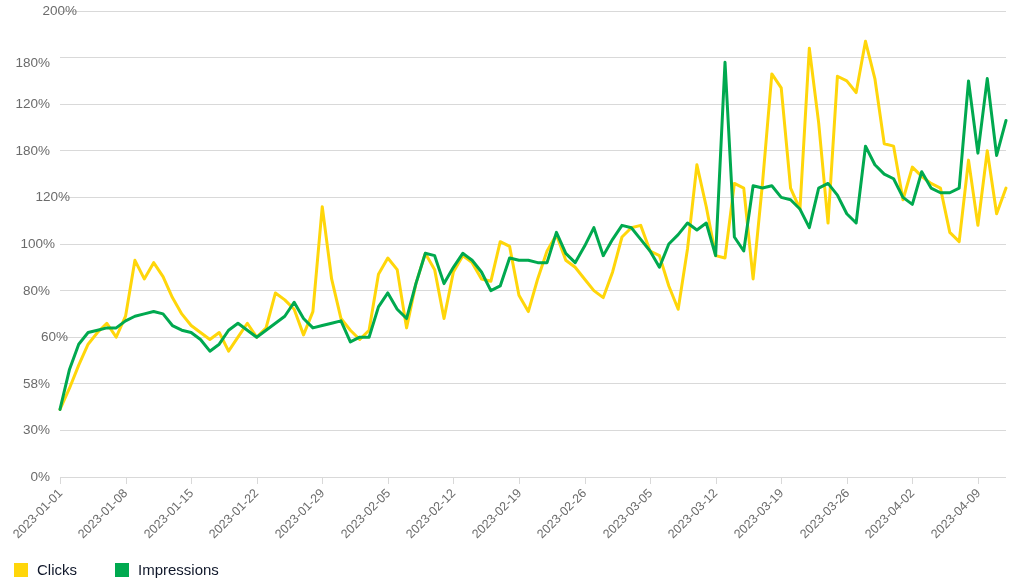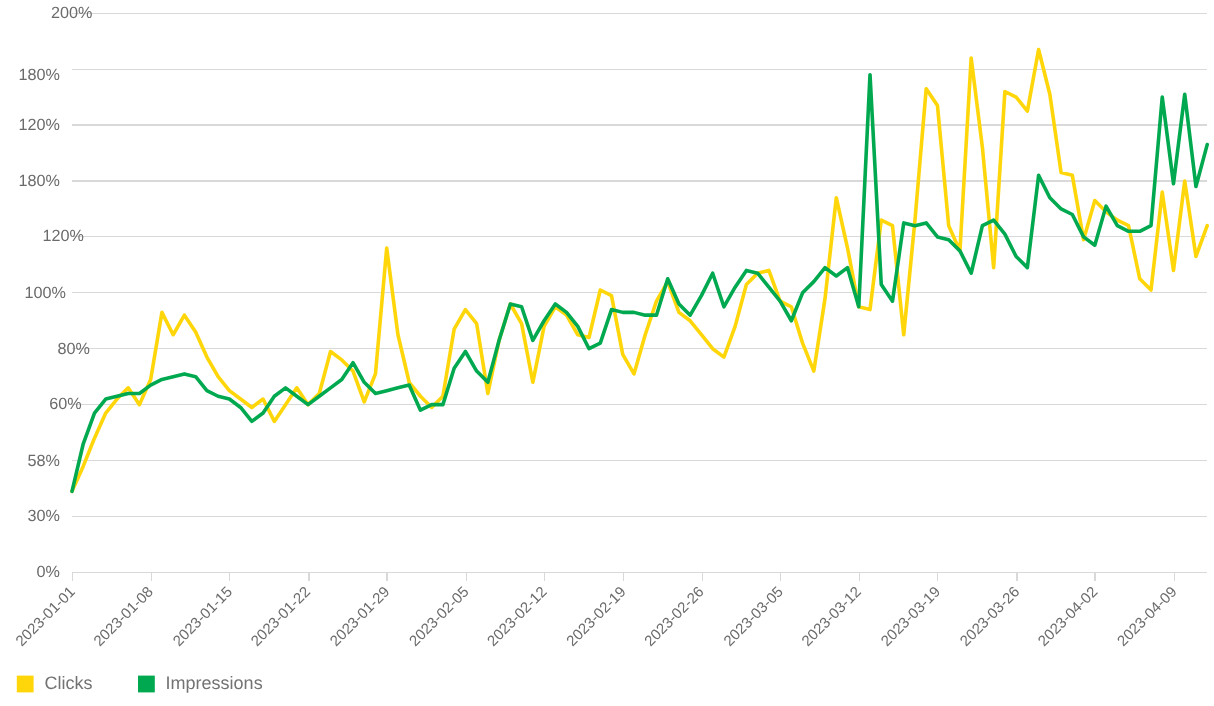--- a/index.html
+++ b/index.html
@@ -61,21 +61,21 @@
     align-items: center;
     gap: 9px;
   }
   .legend-swatch {
     width: 14px;
     height: 14px;
     display: block;
   }
   .legend-text {
     font-size: 15px;
-    color: #737373;
+    color: #0f172a;
     font-family: "Liberation Sans", sans-serif;
     line-height: 1;
   }
 </style>
 </head>
 <body>
 
 <div id="chart-root">
 
   <svg id="plot-svg" viewBox="0 0 1012 588" preserveAspectRatio="none">
@@ -113,21 +113,21 @@
         <polyline points="60.00,409.43 69.37,388.46 78.73,365.16 88.10,344.19 97.47,332.54 106.83,323.22 116.20,337.20 125.56,316.23 134.93,260.31 144.30,278.95 153.66,262.64 163.03,276.62 172.40,297.59 181.76,313.90 191.13,325.55 200.50,332.54 209.86,339.53 219.23,332.54 228.59,351.18 237.96,337.20 247.33,323.22 256.69,337.20 266.06,327.88 275.43,292.93 284.79,299.92 294.16,309.24 303.52,334.87 312.89,311.57 322.26,206.72 331.62,278.95 340.99,318.56 350.36,330.21 359.72,339.53 369.09,330.21 378.46,274.29 387.82,257.98 397.19,269.63 406.55,327.88 415.92,283.61 425.29,253.32 434.65,269.63 444.02,318.56 453.39,271.96 462.75,255.65 472.12,262.64 481.49,278.95 490.85,281.28 500.22,241.67 509.58,246.33 518.95,295.26 528.32,311.57 537.68,278.95 547.05,250.99 556.42,234.68 565.78,260.31 575.15,267.30 584.51,278.95 593.88,290.60 603.25,297.59 612.61,271.96 621.98,237.01 631.35,227.69 640.71,225.36 650.08,250.99 659.45,255.65 668.81,285.94 678.18,309.24 687.54,248.66 696.91,164.78 706.28,206.72 715.64,255.65 725.01,257.98 734.38,183.42 743.74,188.08 753.11,278.95 762.48,183.42 771.84,73.91 781.21,87.89 790.57,188.08 799.94,209.05 809.31,48.28 818.67,122.84 828.04,223.03 837.41,76.24 846.77,80.90 856.14,92.55 865.50,41.29 874.87,78.57 884.24,143.81 893.60,146.14 902.97,199.73 912.34,167.11 921.70,176.43 931.07,183.42 940.44,188.08 949.80,232.35 959.17,241.67 968.53,160.12 977.90,225.36 987.27,150.80 996.63,213.71 1006.00,188.08" fill="none" stroke="#FFD60A" stroke-width="3" stroke-linejoin="round" stroke-linecap="round"></polyline>
         <polyline points="60.00,409.43 69.37,369.82 78.73,344.19 88.10,332.54 97.47,330.21 106.83,327.88 116.20,327.88 125.56,320.89 134.93,316.23 144.30,313.90 153.66,311.57 163.03,313.90 172.40,325.55 181.76,330.21 191.13,332.54 200.50,339.53 209.86,351.18 219.23,344.19 228.59,330.21 237.96,323.22 247.33,330.21 256.69,337.20 266.06,330.21 275.43,323.22 284.79,316.23 294.16,302.25 303.52,318.56 312.89,327.88 322.26,325.55 331.62,323.22 340.99,320.89 350.36,341.86 359.72,337.20 369.09,337.20 378.46,306.91 387.82,292.93 397.19,309.24 406.55,318.56 415.92,283.61 425.29,253.32 434.65,255.65 444.02,283.61 453.39,267.30 462.75,253.32 472.12,260.31 481.49,271.96 490.85,290.60 500.22,285.94 509.58,257.98 518.95,260.31 528.32,260.31 537.68,262.64 547.05,262.64 556.42,232.35 565.78,253.32 575.15,262.64 584.51,246.33 593.88,227.69 603.25,255.65 612.61,239.34 621.98,225.36 631.35,227.69 640.71,239.34 650.08,250.99 659.45,267.30 668.81,244.00 678.18,234.68 687.54,223.03 696.91,230.02 706.28,223.03 715.64,255.65 725.01,62.26 734.38,237.01 743.74,250.99 753.11,185.75 762.48,188.08 771.84,185.75 781.21,197.40 790.57,199.73 799.94,209.05 809.31,227.69 818.67,188.08 828.04,183.42 837.41,195.07 846.77,213.71 856.14,223.03 865.50,146.14 874.87,164.78 884.24,174.10 893.60,178.76 902.97,197.40 912.34,204.39 921.70,171.77 931.07,188.08 940.44,192.74 949.80,192.74 959.17,188.08 968.53,80.90 977.90,153.13 987.27,78.57 996.63,155.46 1006.00,120.51" fill="none" stroke="#00A94F" stroke-width="3" stroke-linejoin="round" stroke-linecap="round"></polyline>
       </g>
   </svg>
 
   <div id="ytick-labels">
       <div class="ytick-label" style="top: 470px; left: 0px; width: 50px;">0%</div>
       <div class="ytick-label" style="top: 423.4px; left: 0px; width: 50px;">30%</div>
       <div class="ytick-label" style="top: 376.8px; left: 0px; width: 50px;">58%</div>
       <div class="ytick-label" style="top: 330.2px; left: 0px; width: 50px; padding-left: 18px;">60%</div>
-      <div class="ytick-label" style="top: 283.6px; left: 0px; width: 50px; margin-left: 25px;">80%</div>
+      <div class="ytick-label" style="top: 283.6px; left: 0px; width: 50px;">80%</div>
       <div class="ytick-label" style="top: 237px; left: 5px; width: 50px;">100%</div>
       <div class="ytick-label" style="top: 190.4px; left: 0px; width: 50px; padding-left: 20px;">120%</div>
       <div class="ytick-label" style="top: 143.8px; left: 0px; width: 50px;">180%</div>
       <div class="ytick-label" style="top: 97.2px; left: 0px; width: 50px;">120%</div>
       <div class="ytick-label" style="top: 56px; left: 0px; width: 50px;">180%</div>
       <div class="ytick-label" style="top: 4px; left: 0px; width: 50px; margin-left: 27px;">200%</div>
     </div>
   <div id="xtick-labels">
       <div class="xtick-label" style="left: 10.7456px; top: 532.254px;">2023-01-01</div>
       <div class="xtick-label" style="left: 76.31px; top: 532.254px;">2023-01-08</div>

